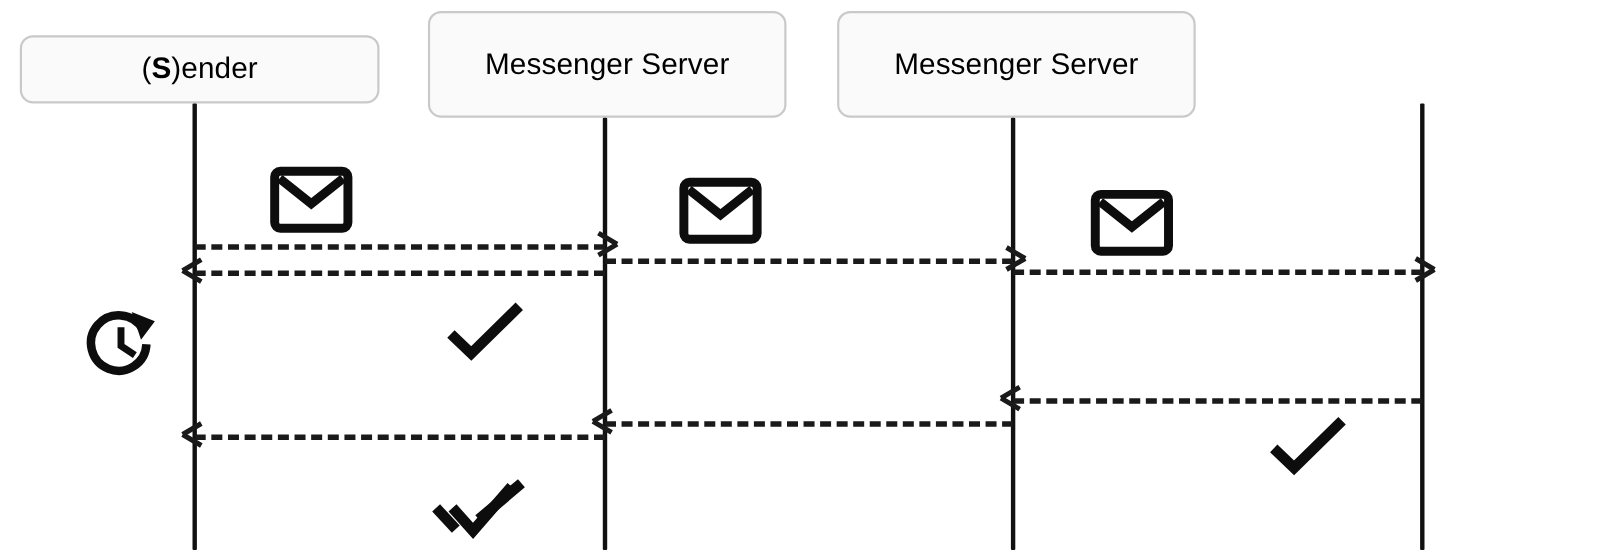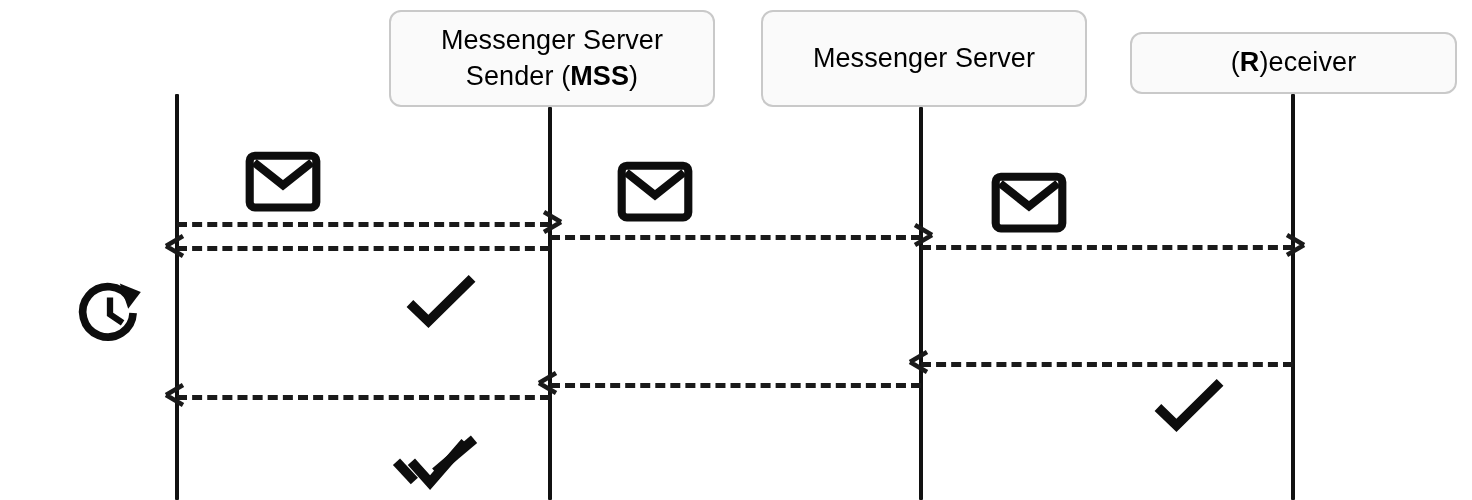--- a/index.html
+++ b/index.html
@@ -55,34 +55,33 @@
   .arrowhead svg{display:block;overflow:visible;}
   
   .icon{position:absolute;}
   .icon svg{display:block;overflow:visible;}
 </style>
 </head>
 <body>
 
 <div id="stage">
 
+  <div class="participant" style="left: 18px; top: 32px; width: 327px; height: 62px;">
+      <div>
+        <span class="ln">(<b>S</b>)ender</span>
+      </div>
+    </div>
   <div class="participant" style="left: 389px; top: 10px; width: 326px; height: 97px;">
       <div>
         <span class="ln">Messenger Server</span>
-        <span class="ln">Sender (<b>MSS</b>)</span>
       </div>
     </div>
   <div class="participant" style="left: 761px; top: 10px; width: 326px; height: 97px;">
       <div>
         <span class="ln">Messenger Server</span>
-      </div>
-    </div>
-  <div class="participant" style="left: 1130px; top: 32px; width: 327px; height: 62px;">
-      <div>
-        <span class="ln">(<b>R</b>)eceiver</span>
       </div>
     </div>
 
   <div id="lifelines">
       <div class="lifeline" style="left: 175px; top: 94px; height: 406px;"></div>
       <div class="lifeline" style="left: 548px; top: 107px; height: 393px;"></div>
       <div class="lifeline" style="left: 919px; top: 107px; height: 393px;"></div>
       <div class="lifeline" style="left: 1291px; top: 94px; height: 406px;"></div>
     </div>
   <div id="messages">

